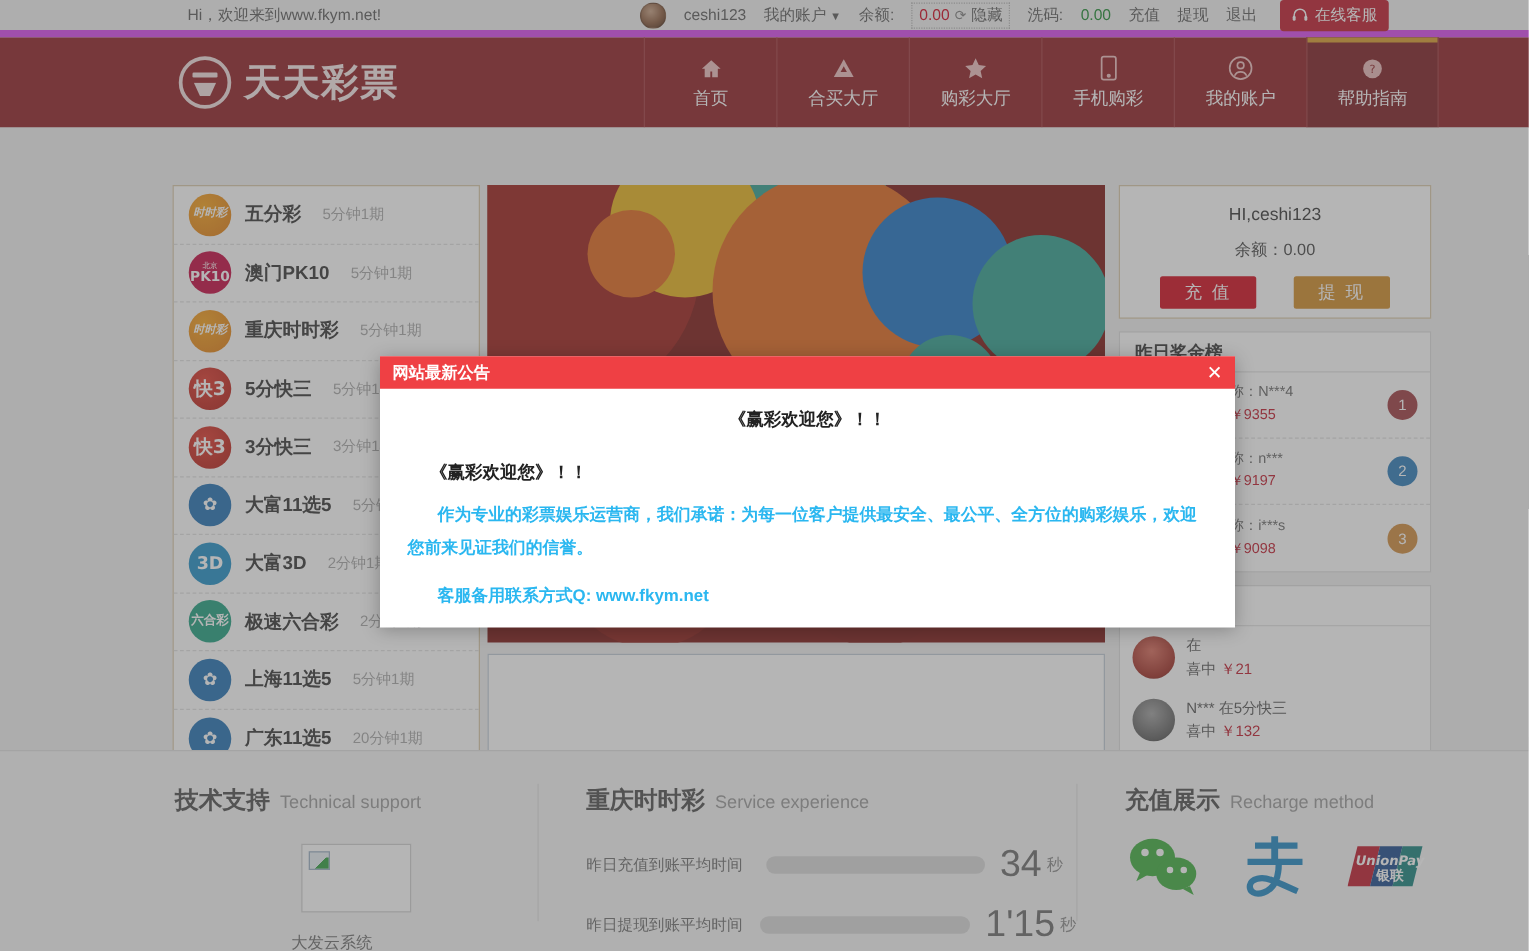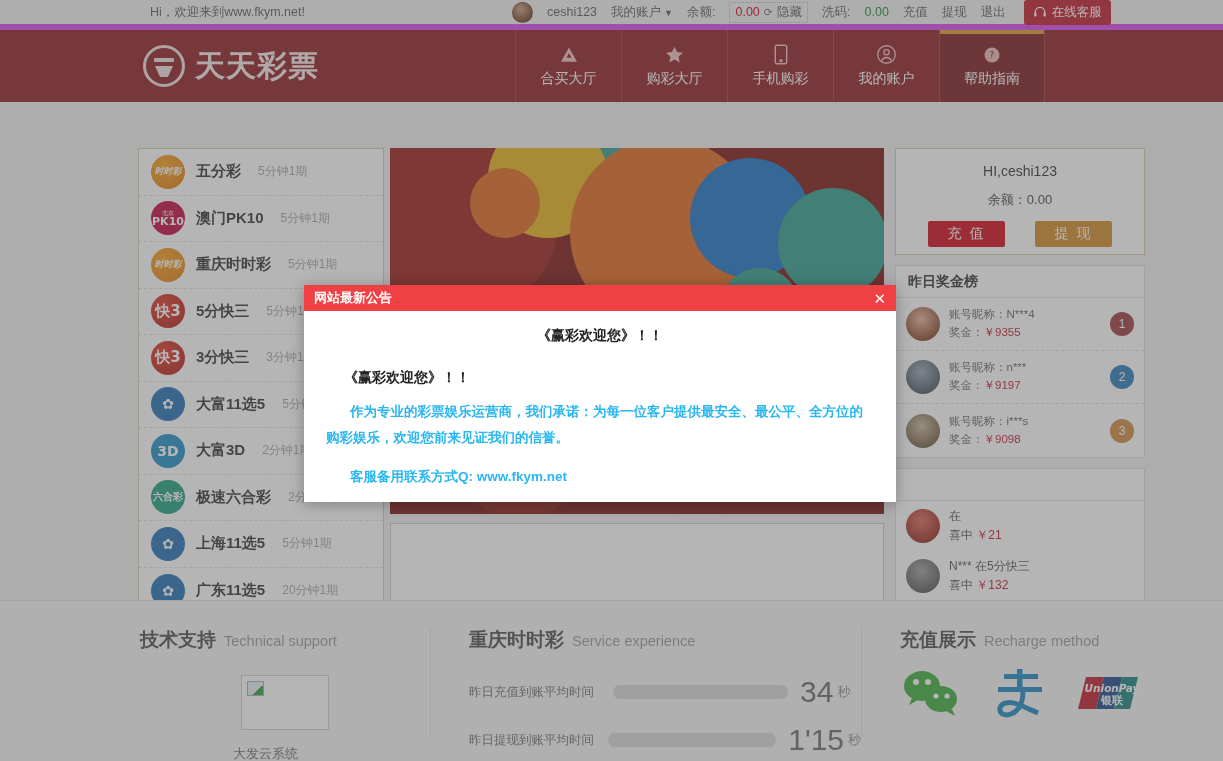--- a/index.html
+++ b/index.html
@@ -215,21 +215,21 @@
   .bar-track { width: 175px; height: 14px; background: #d9d9d9; border-radius: 7px; overflow: hidden; }
   .bar-fill { height: 100%; border-radius: 7px; }
   .bar-red { background: #b8393a; }
   .bar-blue { background: #2d7ca8; }
   .bar-val { font-size: 30px; color: #6b6b6b; font-weight: 300; }
   .bar-unit { font-size: 13px; color: #8a8a8a; margin-left: 3px; }
   .pays { display: flex; align-items: center; gap: 30px; margin-top: 14px; }
 
   
   .modal {
-    position: absolute; left: 304px; top: 285px; width: 592px; height: 217px;
+    position: absolute; left: 304px; top: 285px; width: 684px; height: 217px;
     background: #fff; z-index: 100; box-shadow: 0 2px 14px rgba(0,0,0,0.28);
   }
   .modal-head {
     height: 26px; background: #ef4044; display: flex; align-items: center;
     justify-content: space-between; padding: 0 10px;
   }
   .modal-title { color: #fff; font-size: 13px; font-weight: bold; }
   .modal-close { color: #fff; font-size: 15px; font-weight: bold; cursor: pointer; line-height: 1; }
   .modal-body { padding: 16px 22px 0; }
   .modal-h { text-align: center; font-size: 14px; font-weight: bold; color: #222; }
@@ -277,20 +277,28 @@
     </div>
 
     <div class="header">
       <div class="logo">
         <div class="logo-mark"></div>
         <div class="logo-text">天天彩票</div>
       </div>
       <div class="nav">
         <div class="nav-item">
           <span class="nav-ic">
+            <svg width="20" height="18" viewBox="0 0 24 24" fill="#efc0c0">
+                <path d="M12 3L2 12h3v9h6v-6h2v6h6v-9h3z"></path>
+              </svg>
+          </span>
+          <span>首页</span>
+        </div>
+        <div class="nav-item">
+          <span class="nav-ic">
             <svg width="22" height="19" viewBox="0 0 24 24" fill="#efc0c0">
                 <path d="M12 3L2 21h20z"></path>
                 <path d="M12 10l-3.2 6h6.4z" fill="#8e1c22"></path>
               </svg>
           </span>
           <span>合买大厅</span>
         </div>
         <div class="nav-item">
           <span class="nav-ic">
             <svg width="21" height="20" viewBox="0 0 24 24" fill="#efc0c0">

